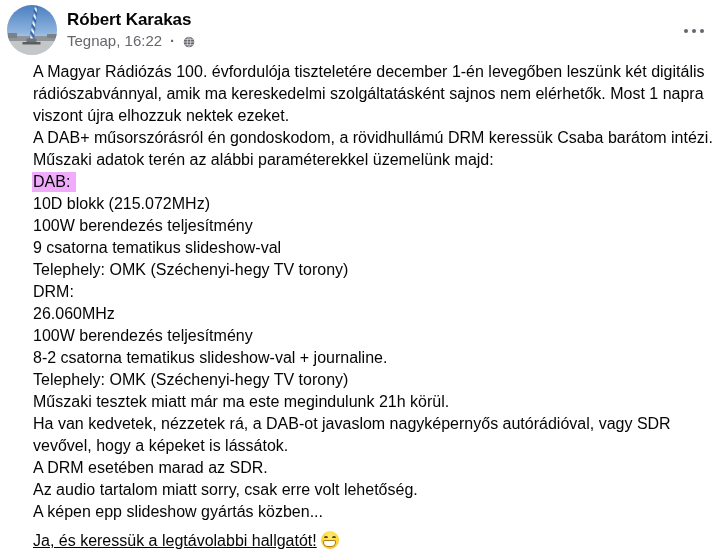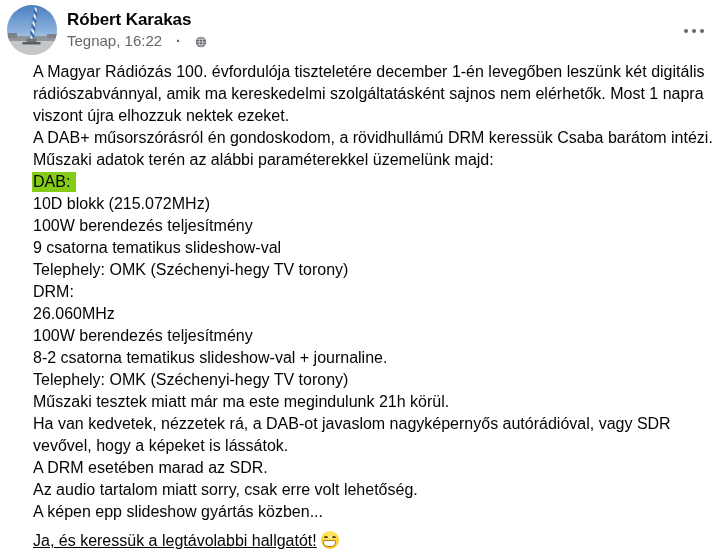--- a/index.html
+++ b/index.html
@@ -17,21 +17,21 @@
     box-shadow: inset 0 0 0 1px rgba(0,0,0,.12); cursor: pointer; position: relative;
   }
   .avatar svg { display: block; }
   .header-text { margin-left: 10px; padding-top: 3px; }
   .author {
     font-size: 17px; font-weight: 700; color: #050505; line-height: 23px;
     letter-spacing: -0.1px; cursor: pointer;
   }
   .meta {
     font-size: 15px; color: #65676b; line-height: 20px;
-    display: flex; align-items: center; gap: 14px;
+    display: flex; align-items: center; gap: 8px;
   }
   .meta .timestamp { cursor: pointer; }
   .meta .sep { font-weight: 700; }
   .globe { display: inline-flex; margin-top: 1px; }
 
   .options {
     position: absolute; top: 16px; right: 8px; width: 32px; height: 20px;
     display: flex; align-items: center; justify-content: center; gap: 4px;
     cursor: pointer; border-radius: 4px;
   }
@@ -120,21 +120,21 @@
       <i></i>
       <i></i>
     </div>
   </div>
 
   <div class="post-body">
 
     <div class="line">A Magyar Rádiózás 100. évfordulója tiszteletére december 1-én levegőben leszünk két digitális rádiószabvánnyal, amik ma kereskedelmi szolgáltatásként sajnos nem elérhetők. Most 1 napra viszont újra elhozzuk nektek ezeket.</div>
       <div class="line">A DAB+ műsorszórásról én gondoskodom, a rövidhullámú DRM keressük Csaba barátom intézi.</div>
       <div class="line">Műszaki adatok terén az alábbi paraméterekkel üzemelünk majd:</div>
-      <div class="line"><span class="find-highlight" style="background: #84cc16;">DAB:</span></div>
+      <div class="line"><span class="find-highlight" style="background: #f0abfc;">DAB:</span></div>
       <div class="line">10D blokk (215.072MHz)</div>
       <div class="line">100W berendezés teljesítmény</div>
       <div class="line">9 csatorna tematikus slideshow-val</div>
       <div class="line">Telephely: OMK (Széchenyi-hegy TV torony)</div>
       <div class="line">DRM:</div>
       <div class="line">26.060MHz</div>
       <div class="line">100W berendezés teljesítmény</div>
       <div class="line">8-2 csatorna tematikus slideshow-val + journaline.</div>
       <div class="line">Telephely: OMK (Széchenyi-hegy TV torony)</div>
       <div class="line">Műszaki tesztek miatt már ma este megindulunk 21h körül.</div>

